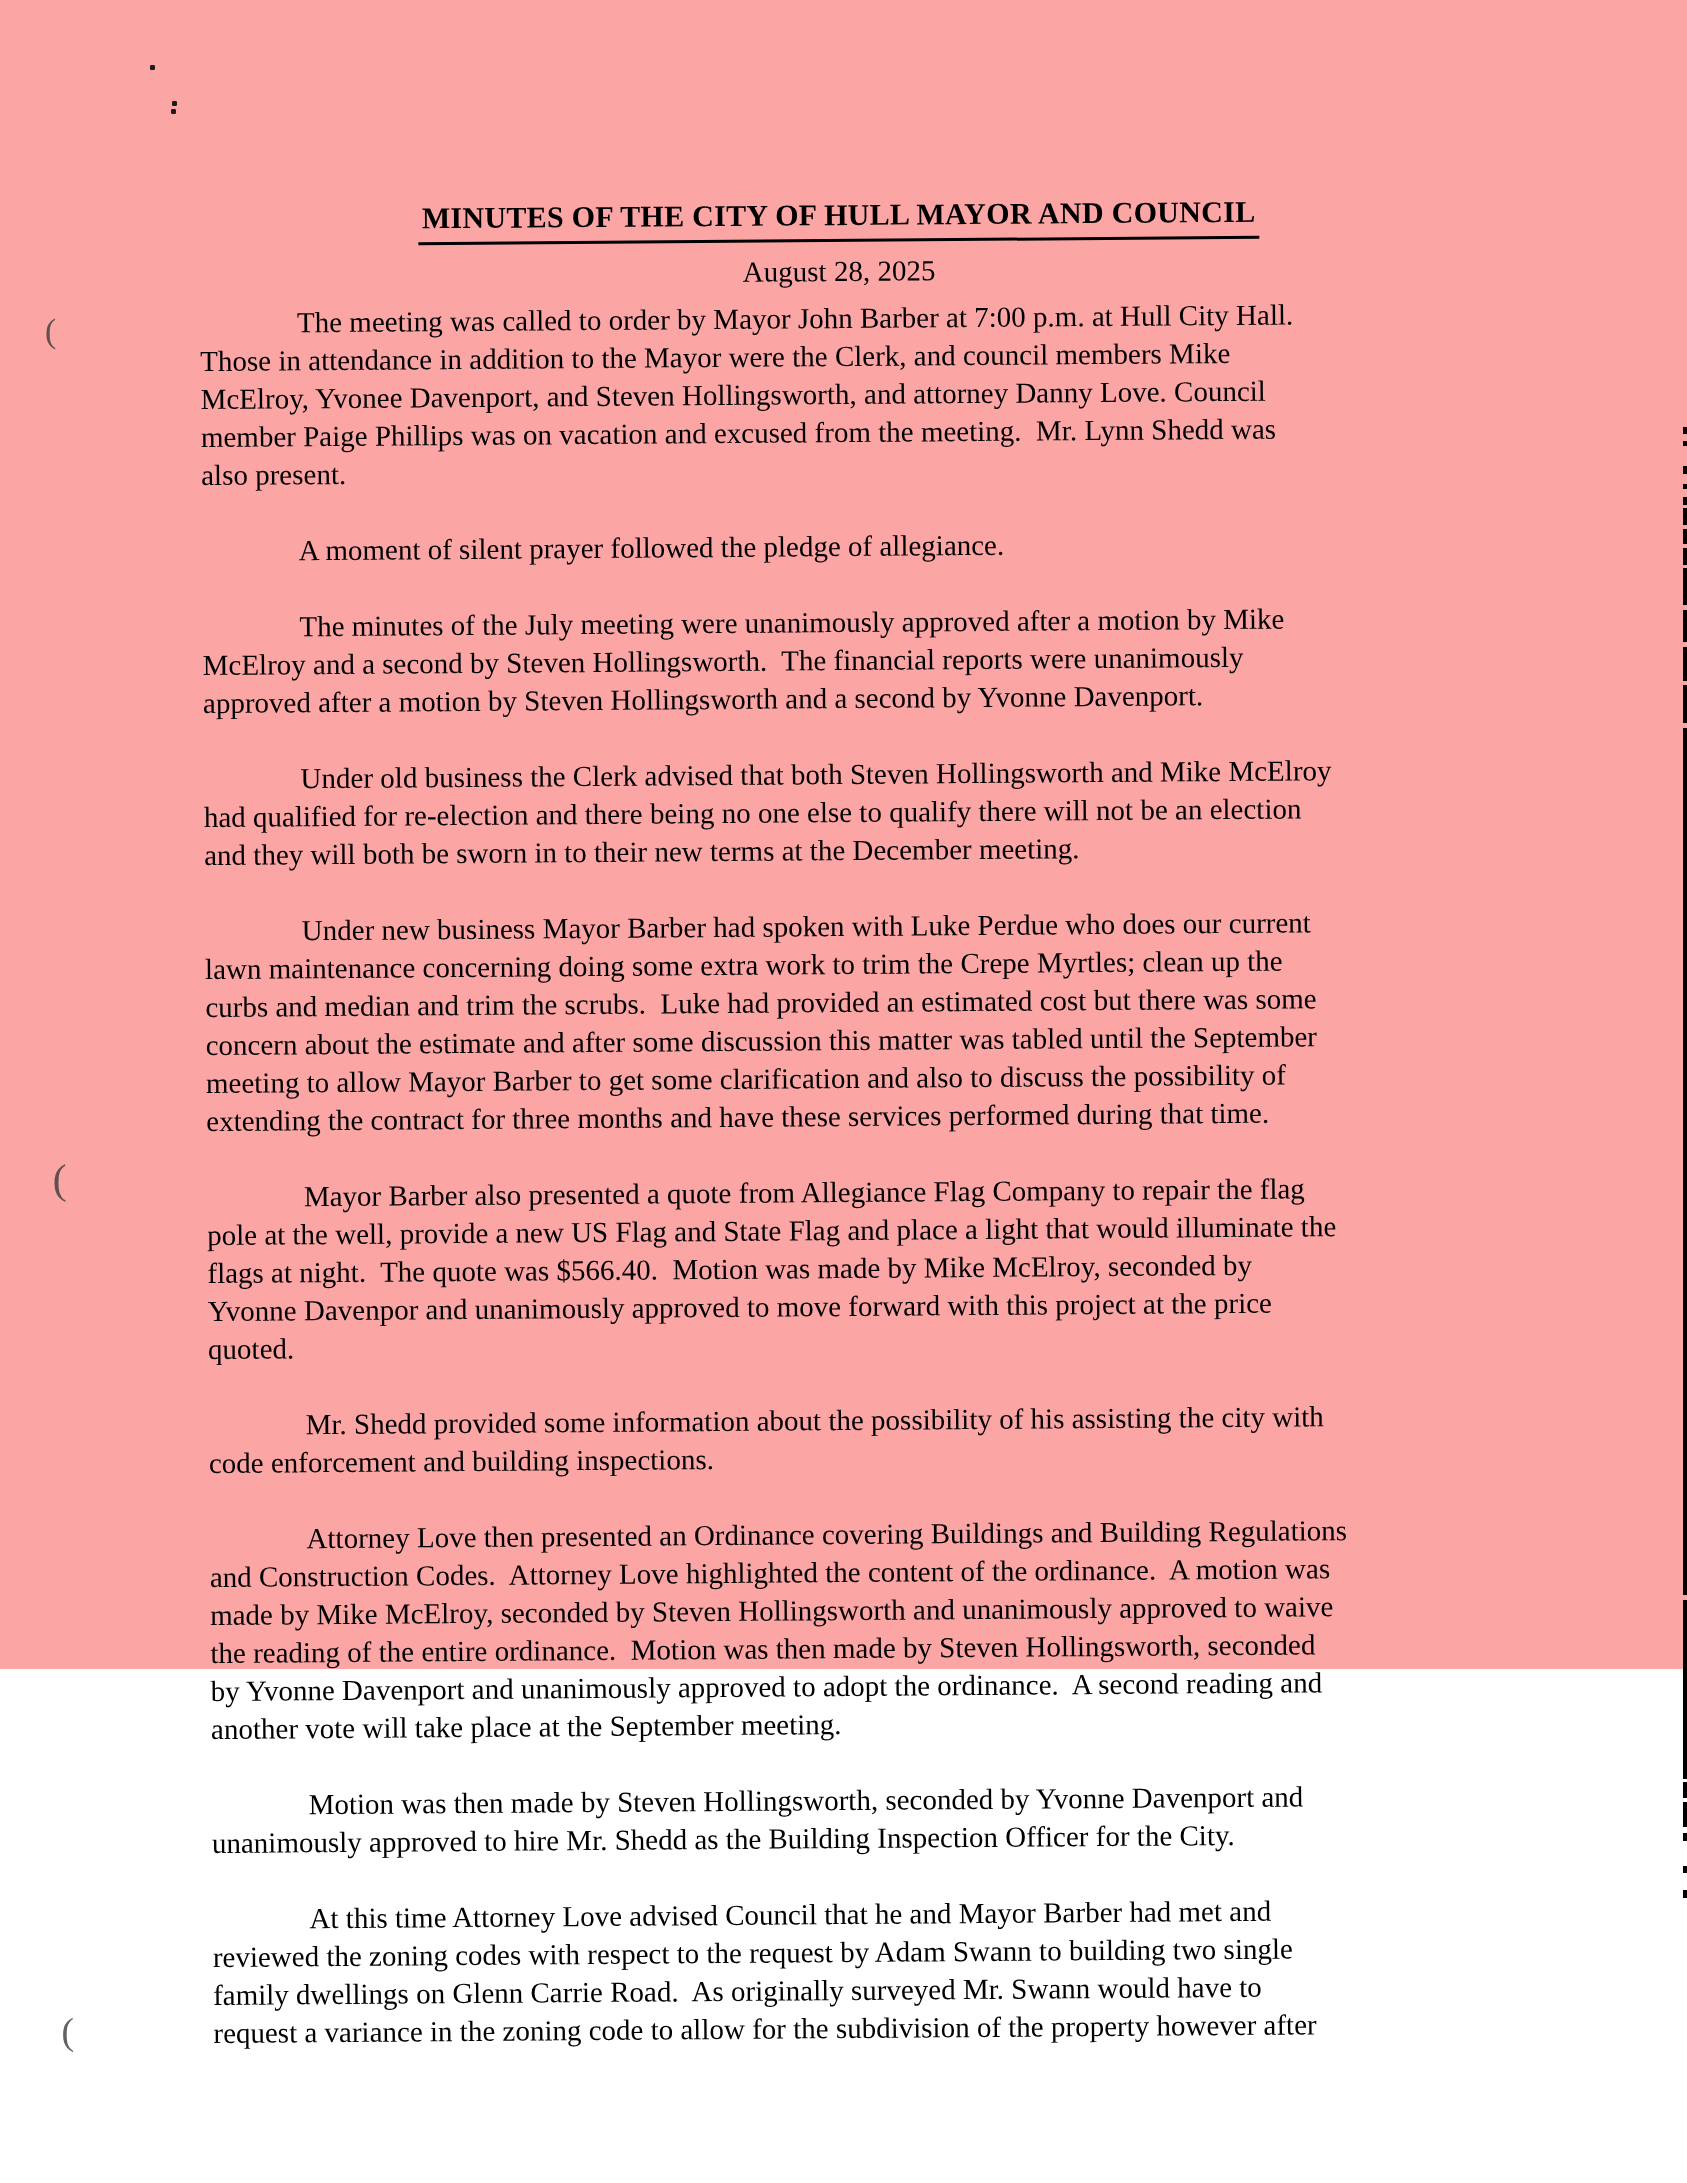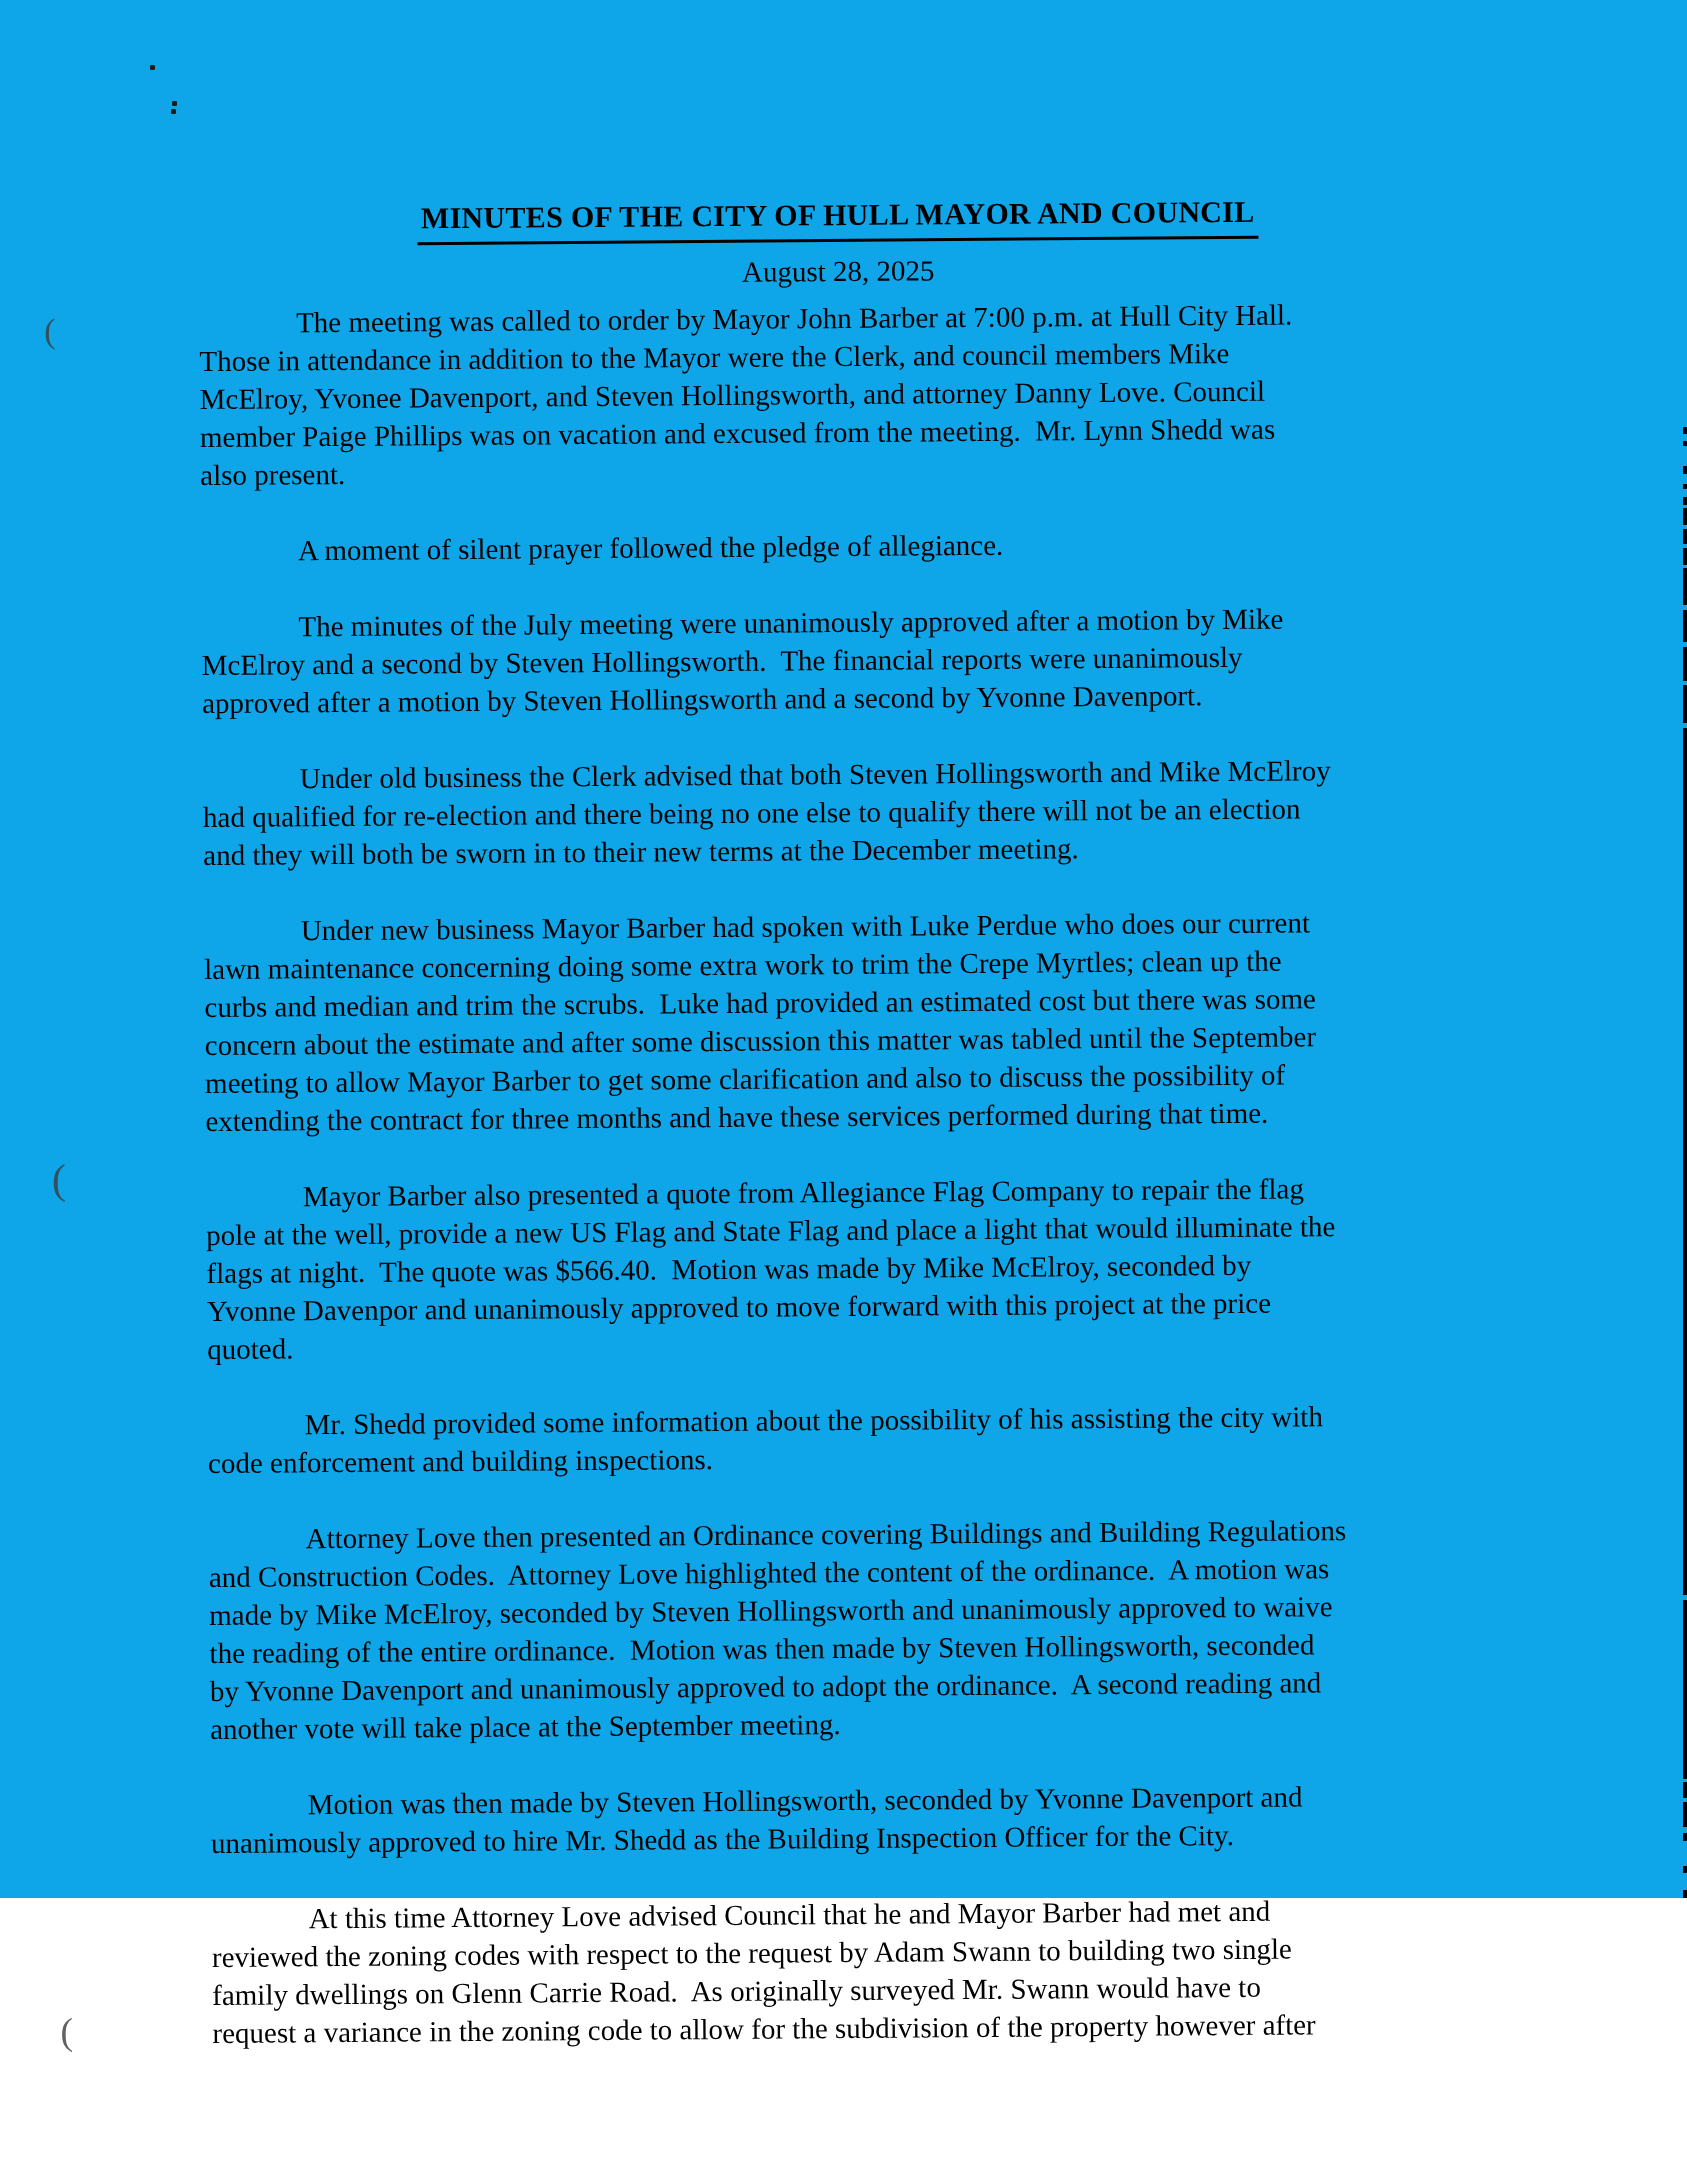--- a/index.html
+++ b/index.html
@@ -3,22 +3,22 @@
 <meta charset="utf-8">
 <style>
   html, body { margin: 0; padding: 0; }
   body {
     width: 1687px; height: 2183px;
     background: #ffffff;
     overflow: hidden;
   }
   .page {
     position: relative;
-    width: 1687px; height: 1898px;
-    background: #0ea5e9;
+    width: 1687px; height: 1669px;
+    background: #fca5a5;
     color: #000000;
     font-family: "Liberation Serif", serif;
   }
   
   .scan-content {
     position: absolute; inset: 0;
     transform: rotate(-0.45deg);
     transform-origin: 50% 50%;
   }
   .heading {

